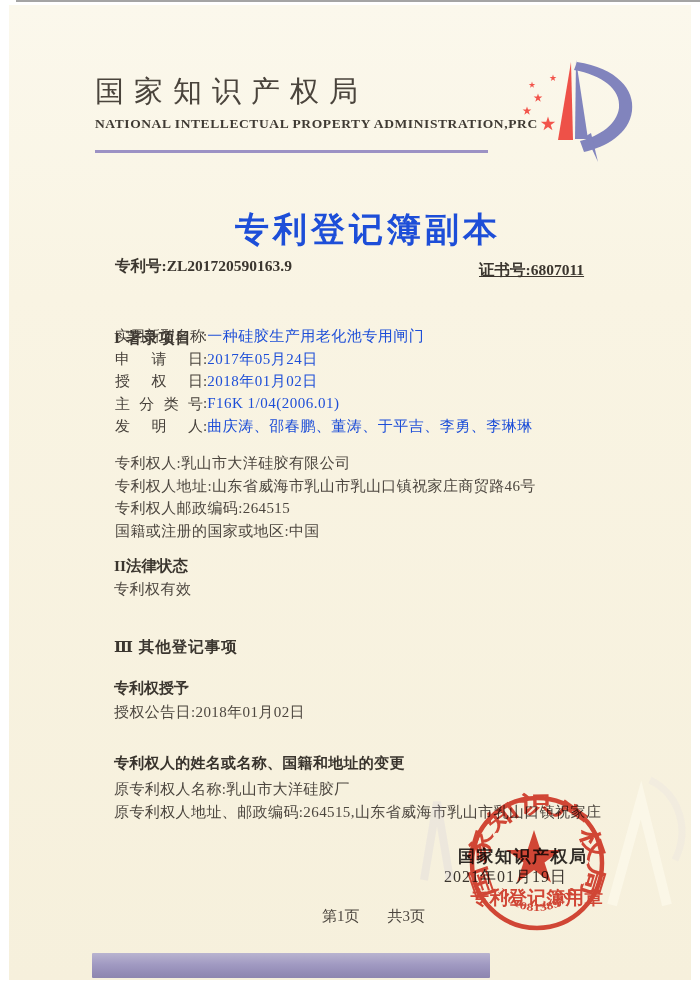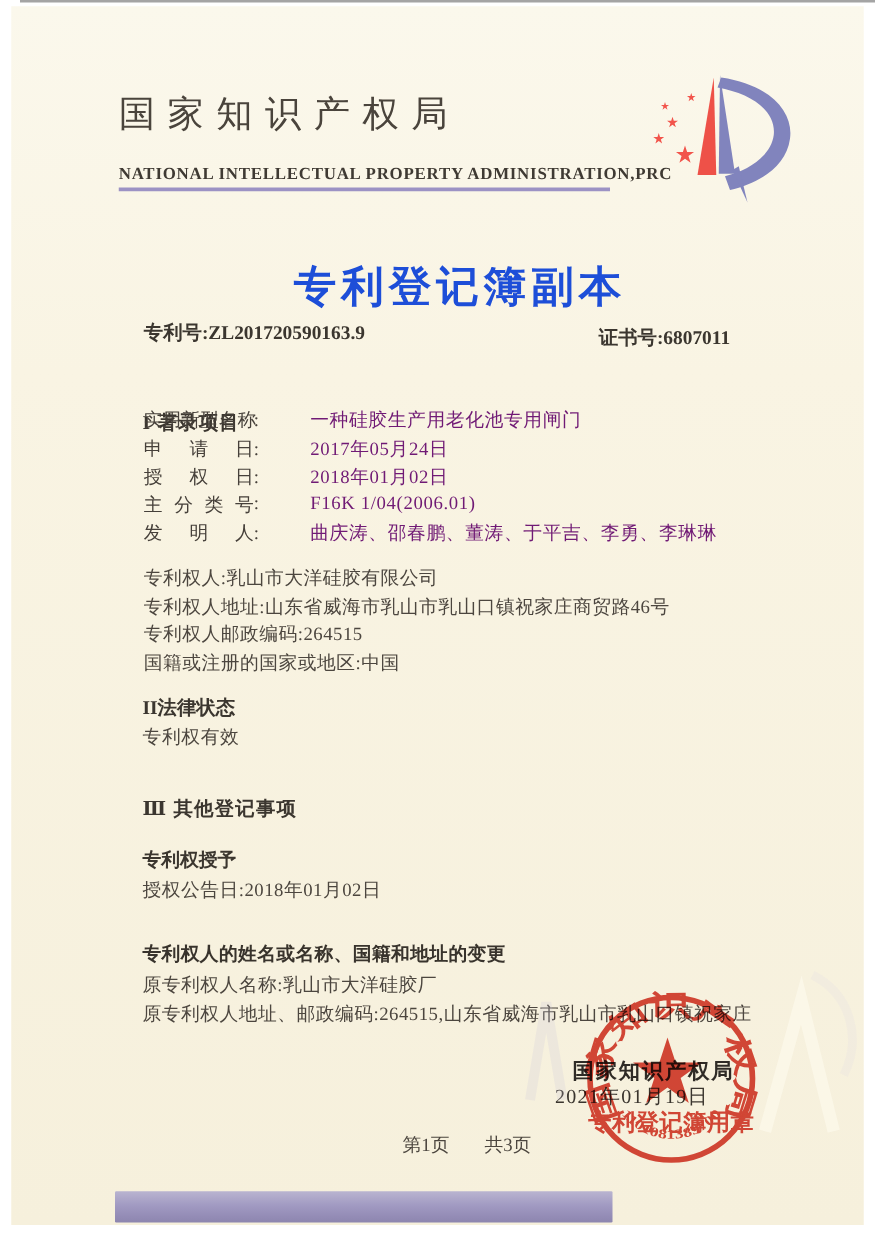--- a/index.html
+++ b/index.html
@@ -6,32 +6,32 @@
   body{
     width:700px;height:990px;position:relative;background:#ffffff;overflow:hidden;
     font-family:"Liberation Serif","DejaVu Serif",serif;color:#46403a;
   }
   .paper{
     position:absolute;left:9px;top:5px;width:682px;height:975px;
     background:linear-gradient(180deg,#fbf8ec 0%,#f9f4e3 30%,#f6f0dc 100%);
   }
   .scan-top-line{position:absolute;left:16px;top:0;width:684px;height:2px;background:#8d8d8d;opacity:.8;}
   .agency-cn{position:absolute;left:95px;top:72px;font-size:29px;letter-spacing:10px;color:#4a443c;white-space:nowrap;}
-  .agency-en{position:absolute;left:95px;top:116px;font-size:13.5px;font-weight:bold;letter-spacing:.6px;color:#3f3a33;white-space:nowrap;margin-top:15px;}
+  .agency-en{position:absolute;left:95px;top:116px;font-size:13.5px;font-weight:bold;letter-spacing:.6px;color:#3f3a33;white-space:nowrap;}
   .purple-rule{position:absolute;left:95px;top:150px;width:393px;height:3px;background:#9c92c4;}
   .logo{position:absolute;left:520px;top:40px;width:130px;height:132px;}
   .doc-title{position:absolute;left:235px;top:191px;font-size:34px;font-weight:bold;letter-spacing:4px;color:#1d4ed8;white-space:nowrap;margin-top:16px;}
   .patent-no{position:absolute;left:115px;top:256px;font-size:15.5px;font-weight:bold;white-space:nowrap;color:#3b362f;}
-  .cert-no{position:absolute;left:479px;top:260px;font-size:15.5px;font-weight:bold;white-space:nowrap;color:#3b362f;}
+  .cert-no{position:absolute;left:479px;top:260px;font-size:15.5px;font-weight:bold;white-space:nowrap;color:#3b362f;text-decoration:underline;}
   .sec1-head{position:absolute;left:114px;top:296px;font-size:15.5px;font-weight:bold;color:#3b362f;letter-spacing:1px;margin-top:32px;}
   .fields{position:absolute;left:115px;top:327px;font-size:15px;}
   .frow{height:22.5px;white-space:nowrap;}
   .flabel{display:inline-flex;justify-content:space-between;width:88px;vertical-align:top;}
   .fcolon{display:inline-block;}
-  .fvalue{display:inline-block;margin-left:41px;letter-spacing:.5px;color:#701a75;}
+  .fvalue{display:inline-block;letter-spacing:.5px;color:#1d4ed8;}
   .holder{position:absolute;left:115px;top:452px;font-size:15px;line-height:22.7px;color:#4c463f;letter-spacing:.4px;white-space:nowrap;}
   .sec2-head{position:absolute;left:114px;top:556px;font-size:15.5px;font-weight:bold;color:#3b362f;}
   .sec2-status{position:absolute;left:114px;top:580px;font-size:15px;color:#4c463f;letter-spacing:.5px;}
   .sec3-head{position:absolute;left:114px;top:637px;font-size:15.5px;font-weight:bold;color:#3b362f;letter-spacing:1px;}
   .grant-sub{position:absolute;left:114px;top:679px;font-size:15px;font-weight:bold;color:#3b362f;}
   .grant-line{position:absolute;left:114px;top:703px;font-size:15px;color:#4c463f;letter-spacing:.4px;}
   .change-head{position:absolute;left:114px;top:754px;font-size:15px;font-weight:bold;color:#38332c;letter-spacing:.3px;white-space:nowrap;}
   .change-lines{position:absolute;left:114px;top:778px;font-size:15px;line-height:23px;color:#4c463f;letter-spacing:.4px;white-space:nowrap;}
   .seal-issuer{position:absolute;left:458px;top:845px;font-size:17px;font-weight:bold;color:#2f2b26;letter-spacing:1.5px;white-space:nowrap;}
   .seal-date{position:absolute;left:444px;top:867px;font-size:16px;color:#3a352e;letter-spacing:1px;white-space:nowrap;}

